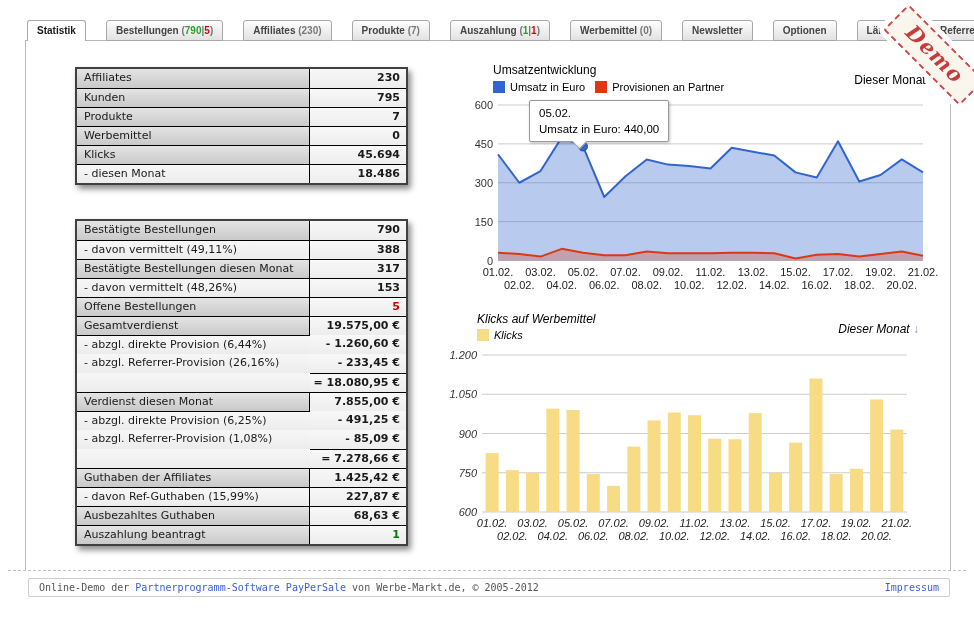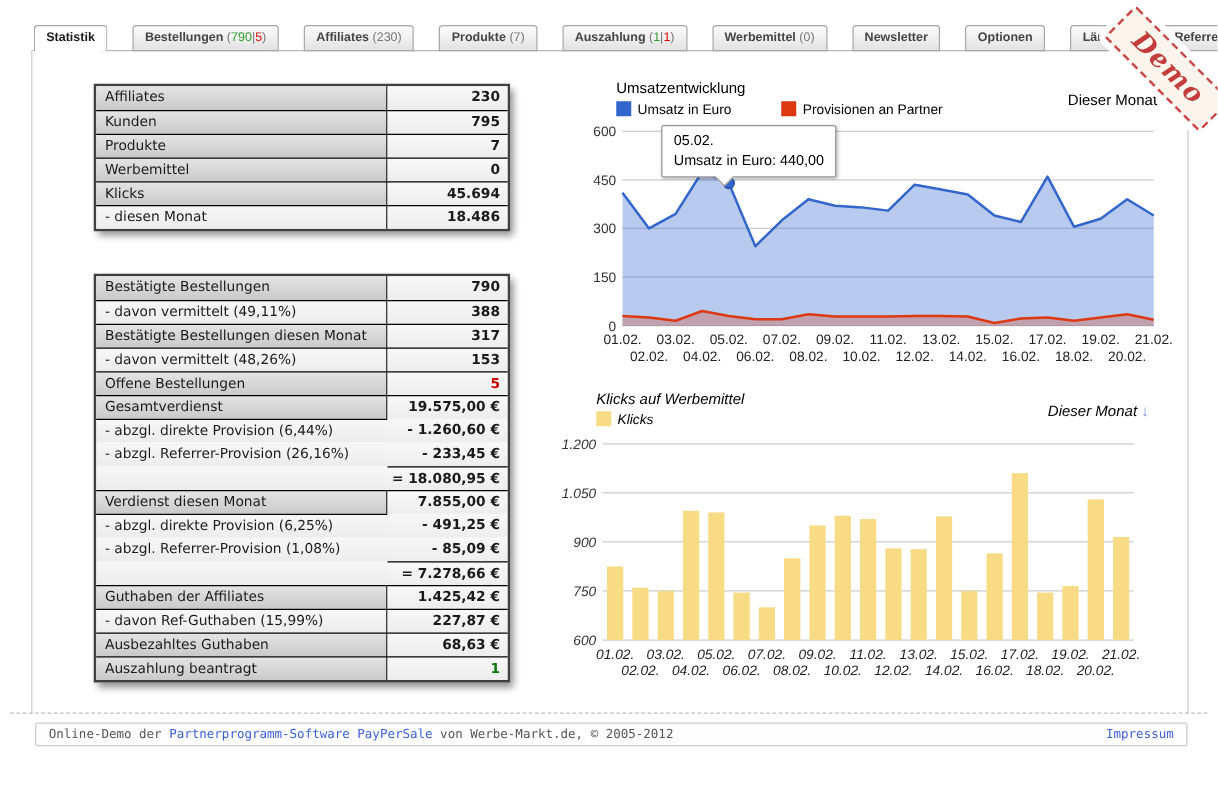--- a/index.html
+++ b/index.html
@@ -5,21 +5,21 @@
   html,body{margin:0;padding:0;}
   body{width:974px;height:629px;position:relative;background:#fff;overflow:hidden;
        font-family:"Liberation Sans",sans-serif;}
 
   
   .tabbar{position:absolute;left:27px;top:20px;display:flex;gap:20px;z-index:3;}
   .tab{height:19px;line-height:19px;padding:0 9px;border:1px solid #a8a8a8;
        border-radius:3px 3px 0 0;background:linear-gradient(#fdfdfd,#e2e2e2);
        font-size:10px;font-weight:bold;color:#444;cursor:pointer;white-space:nowrap;}
   .tab.active{background:#fff;height:20px;border-bottom:none;color:#1a1a1a;}
-  .tab .cnt{font-weight:normal;}
+  .tab .cnt{font-weight:bold;}
   .cnt-green{color:#2c9e2c}.cnt-red{color:#dd0000}.cnt-gray{color:#777}
   .cnt-paren{color:#777;font-weight:bold}
 
   
   .content-box{position:absolute;left:25px;top:40px;width:924px;height:530px;
        border:1px solid #b9b9b9;border-bottom:none;border-radius:0 8px 0 0;background:#fff;}
 
   
   .demo{position:absolute;left:880px;top:37px;width:104px;height:32px;
         transform:rotate(45deg);background:#faf6ee;border:2px dashed #cf4747;
@@ -42,21 +42,21 @@
   .tlabel.head,.tlabel.sub,.tlabel.subm1{border-top:1px solid #000;}
   .tvalue.bt{border-top:1px solid #000;}
   .trow:first-child .tlabel,.trow:first-child .tvalue{border-top:none!important;}
   .tvalue.red{color:#cc0000}.tvalue.green{color:#0a7a0a}
 
   
   .chart{position:absolute;width:475px;height:248px;}
   #chart1{left:452px;top:60px;margin-left:16px;}
   #chart2{left:452px;top:312px;font-style:italic;}
   .chart-title{position:absolute;left:25px;top:3px;font-size:12px;color:#000;}
-  .legend{position:absolute;left:25px;top:21px;display:flex;gap:40px;
+  .legend{position:absolute;left:25px;top:21px;display:flex;gap:10px;
           font-size:11px;color:#000;align-items:center;}
   .legend .sw{width:12px;height:12px;display:inline-block;margin-right:5px;vertical-align:-2px;}
   .filter{position:absolute;right:8px;top:13px;font-size:12px;color:#000;cursor:pointer;white-space:nowrap;}
   .filter .arr{color:#7b96dc;font-weight:bold;}
   svg.plot{position:absolute;left:0;top:38px;overflow:visible;}
   #chart2 .chart-title{top:0;}
   #chart2 .legend{top:17px;}
   #chart2 .filter{top:10px;}
   #chart2 svg.plot{top:34px;}
 

